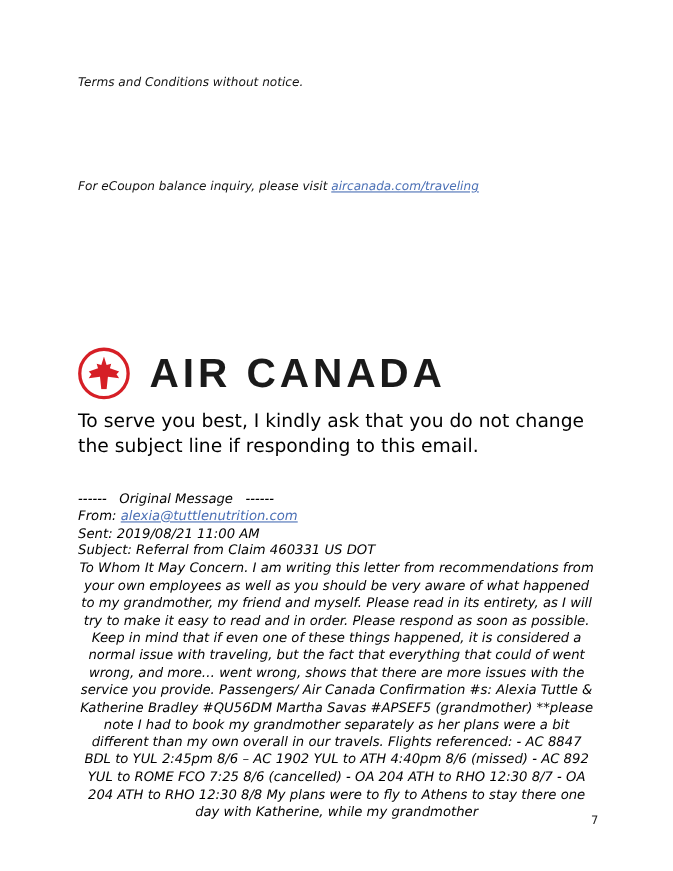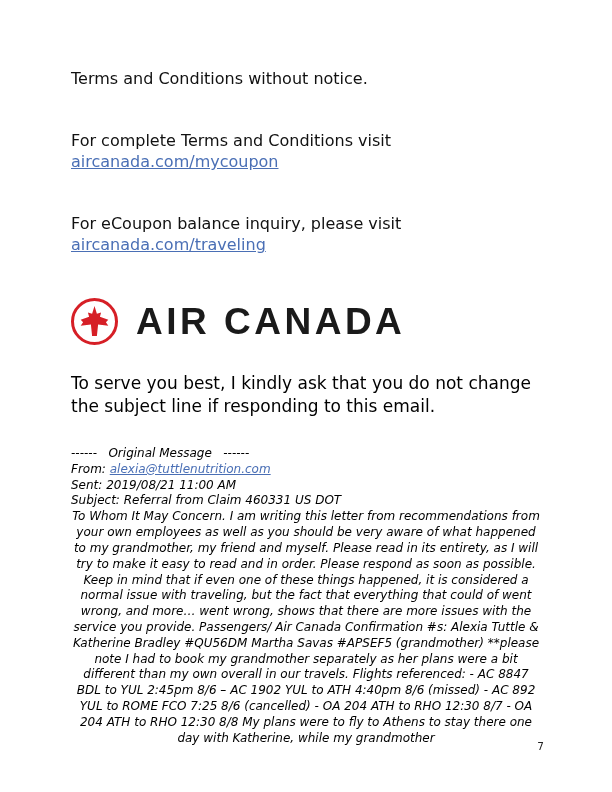--- a/index.html
+++ b/index.html
@@ -21,41 +21,42 @@
     height: 792px;
     box-sizing: border-box;
   }
   .content {
     position: absolute;
     left: 71px;
     top: 68px;
     width: 470px;
   }
   .para {
-    font-size: 16px;
+    font-size: 11px;
     line-height: 1.35;
     color: #111111;
     margin: 0;
+    font-style: italic;
   }
   .spacer-lg { height: 40px; }
   .link {
     color: #4a6fb5;
     text-decoration: underline;
     cursor: pointer;
   }
   .link-mail {
     color: #4a6fb5;
     text-decoration: underline;
     cursor: pointer;
   }
   
   .logo-block {
     position: absolute;
     left: 71px;
-    top: 292px;
+    top: 310px;
     display: flex;
     align-items: center;
     height: 58px;
   }
   .logo-roundel {
     width: 47px;
     height: 47px;
     border-radius: 50%;
     border: 3px solid #d61f26;
     position: relative;
@@ -136,21 +137,20 @@
 </head>
 <body>
 
 <div class="page">
 
   <div class="content">
     <p class="para">Terms and Conditions without notice.</p>
 
     <div class="spacer-lg"></div>
 
-    <p class="para"><span>For complete Terms and Conditions visit </span><a class="link">aircanada.com/mycoupon</a></p>
 
     <div class="spacer-lg"></div>
 
     <p class="para"><span>For eCoupon balance inquiry, please visit </span><a class="link">aircanada.com/traveling</a></p>
   </div>
 
   <div class="logo-block">
     <div class="logo-roundel"></div>
     <div class="logo-text">AIR CANADA</div>
   </div>

